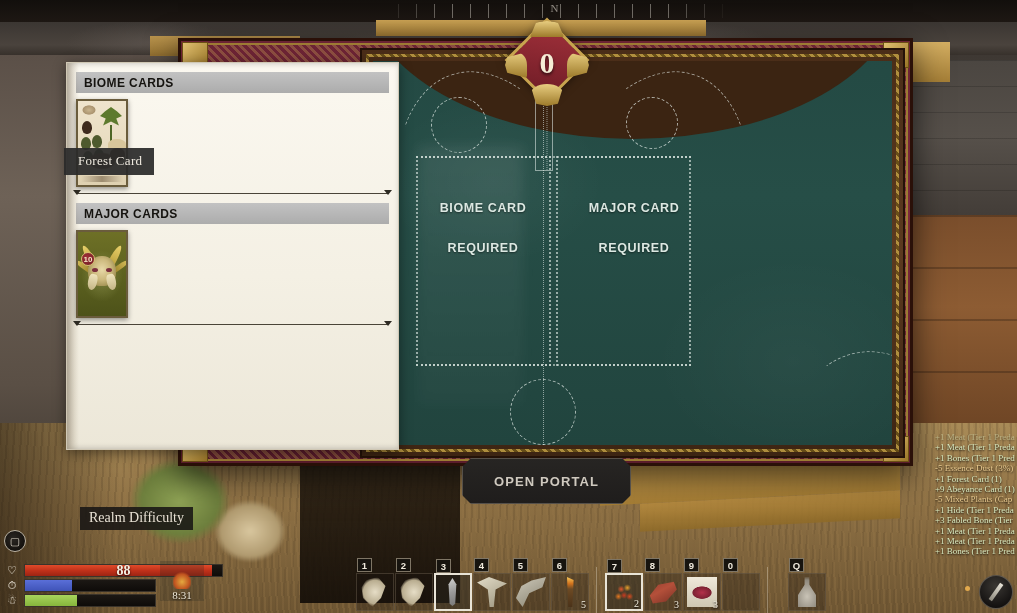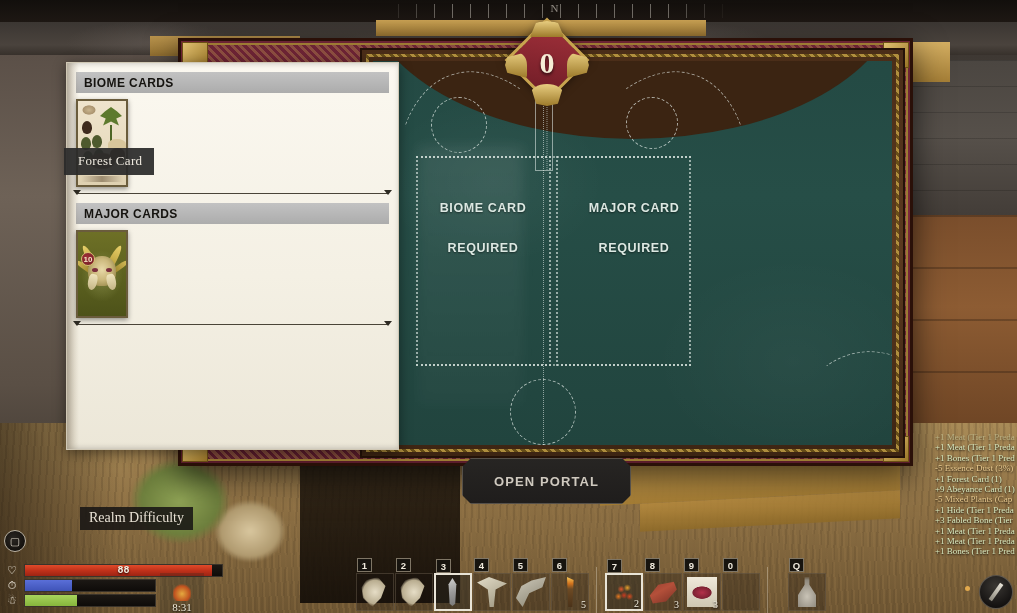--- a/index.html
+++ b/index.html
@@ -431,28 +431,28 @@
     position:relative; height:13px; flex:1; margin-right:12px;
     background:linear-gradient(180deg,#1c1814,#0e0b09);
     border:1px solid #3a332a;
   }
   .vfill { position:absolute; left:0; top:0; bottom:0; }
   .vfill.hp { background:linear-gradient(180deg,#e04a2a 0%, #c1311a 50%, #9c2413 100%); }
   .vfill.st { background:linear-gradient(180deg,#5a6fd8 0%, #3f53b8 100%); }
   .vfill.sp { background:linear-gradient(180deg,#a8d45c 0%, #86b53c 100%); }
   .vtext {
     position:absolute; inset:0; display:flex; align-items:center; justify-content:center;
-    color:#f4efe2; font-size:10px; font-family:Liberation Mono, monospace;
+    color:#f4efe2; font-size:14px; font-family:Liberation Serif, serif;
     text-shadow:0 1px 2px rgba(0,0,0,.85); font-weight:bold;
   }
   #vitals .bar2 { width:132px; flex:0 0 132px; }
   #vitals .bar3 { width:132px; flex:0 0 132px; }
 
   #clock-box {
-    position:absolute; left:160px; bottom:0; width:44px; height:40px; z-index:26;
+    position:absolute; left:160px; bottom:12px; width:44px; height:40px; z-index:26;
     background:rgba(40,38,30,.25);
     display:flex; flex-direction:column; align-items:center; justify-content:flex-end;
   }
   #clock-icon {
     width:18px; height:18px;
     background:radial-gradient(circle at 50% 60%, #e5a93f 0%, #c0521f 55%, transparent 72%);
   }
   #clock-text {
     color:#f1ead9; font-size:11px; font-family:"Liberation Serif", serif;
     text-shadow:0 1px 2px #000;

